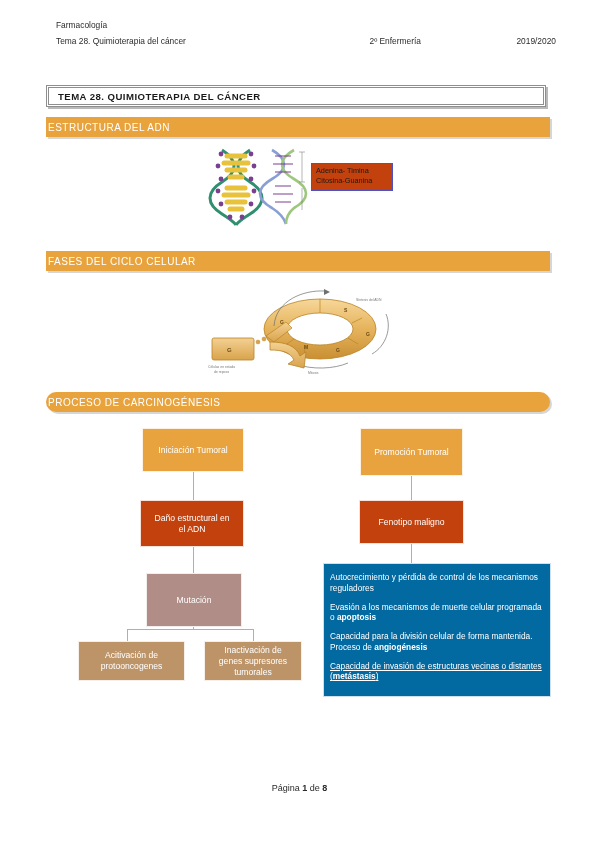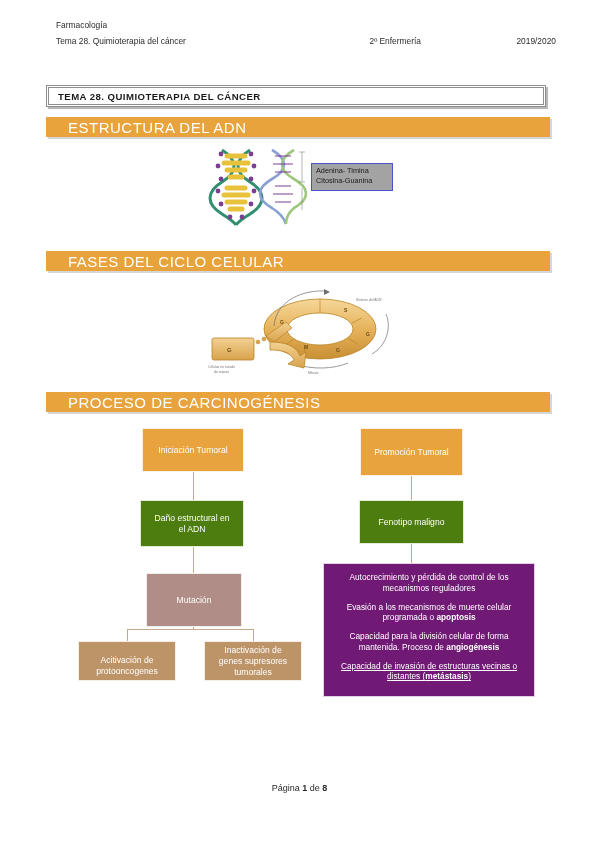--- a/index.html
+++ b/index.html
@@ -67,45 +67,45 @@
     position: absolute;
     left: 46px;
     width: 504px;
     height: 20px;
     background: #e8a33d;
     display: flex;
     align-items: center;
     box-shadow: 2px 2px 0 0 #d6d6d6;
   }
   .section-bar span {
-    padding-left: 22px;
-    font-size: 15px;
+    padding-left: 2px;
+    font-size: 10px;
     color: #ffffff;
     letter-spacing: 0.5px;
   }
   #bar-adn   { top: 117px; }
   #bar-ciclo { top: 251px; }
-  #bar-carci { top: 392px; }
+  #bar-carci { top: 392px; border-radius: 10px; }
 
   
   .dna-figure {
     position: absolute;
     left: 208px;
     top: 148px;
     width: 100px;
     height: 78px;
   }
   .dna-legend {
     position: absolute;
     left: 311px;
     top: 163px;
     width: 82px;
     box-sizing: border-box;
     border: 1px solid #4a52c8;
-    background: #a3a3a3;
+    background: #c2410c;
     padding: 2px 4px 3px 4px;
     font-size: 7.3px;
     line-height: 1.42;
     color: #1a1a1a;
   }
 
   
   .cycle-figure {
     position: absolute;
     left: 200px;
@@ -129,45 +129,45 @@
     align-items: center;
     justify-content: center;
     text-align: center;
     color: #ffffff;
     font-size: 8.6px;
     line-height: 1.28;
     padding: 3px 10px;
     border: 1px solid rgba(255,255,255,0.85);
   }
   .n-orange { background: #e9a33e; }
-  .n-brown  { background: #4d7c0f; }
+  .n-brown  { background: #c2410c; }
   .n-mauve  { background: #b08d86; }
   .n-tan    { background: #bd9468; }
 
   #n-iniciacion { left: 96px;  top: 8px;   width: 102px; height: 44px; }
   #n-dano       { left: 94px;  top: 80px;  width: 104px; height: 47px; }
   #n-mutacion   { left: 100px; top: 153px; width: 96px;  height: 54px; }
-  #n-activacion { left: 32px;  top: 221px; width: 98px;  height: 40px; align-items: flex-end; }
+  #n-activacion { left: 32px;  top: 221px; width: 107px;  height: 40px; }
   #n-inactiva   { left: 158px; top: 221px; width: 98px;  height: 40px; }
 
   #n-promocion  { left: 314px; top: 8px;   width: 103px; height: 48px; }
   #n-fenotipo   { left: 313px; top: 80px;  width: 105px; height: 44px; }
 
   .bigbox {
     position: absolute;
     left: 277px;
     top: 143px;
-    width: 212px;
+    width: 228px;
     box-sizing: border-box;
-    background: #701a75;
+    background: #0369a1;
     border: 1px solid rgba(255,255,255,0.8);
     color: #ffffff;
     font-size: 8.3px;
     line-height: 1.3;
-    text-align: center;
+    text-align: left;
     padding: 8px 6px 10px 6px;
   }
   .bigbox p { margin: 0 0 8px 0; }
   .bigbox p:last-child { margin-bottom: 4px; text-decoration: underline; }
   .bigbox b { font-weight: bold; }
 
   
   .conn { position: absolute; background: #c9a98c; }
   .conn-v { width: 1px; }
   .conn-h { height: 1px; }

